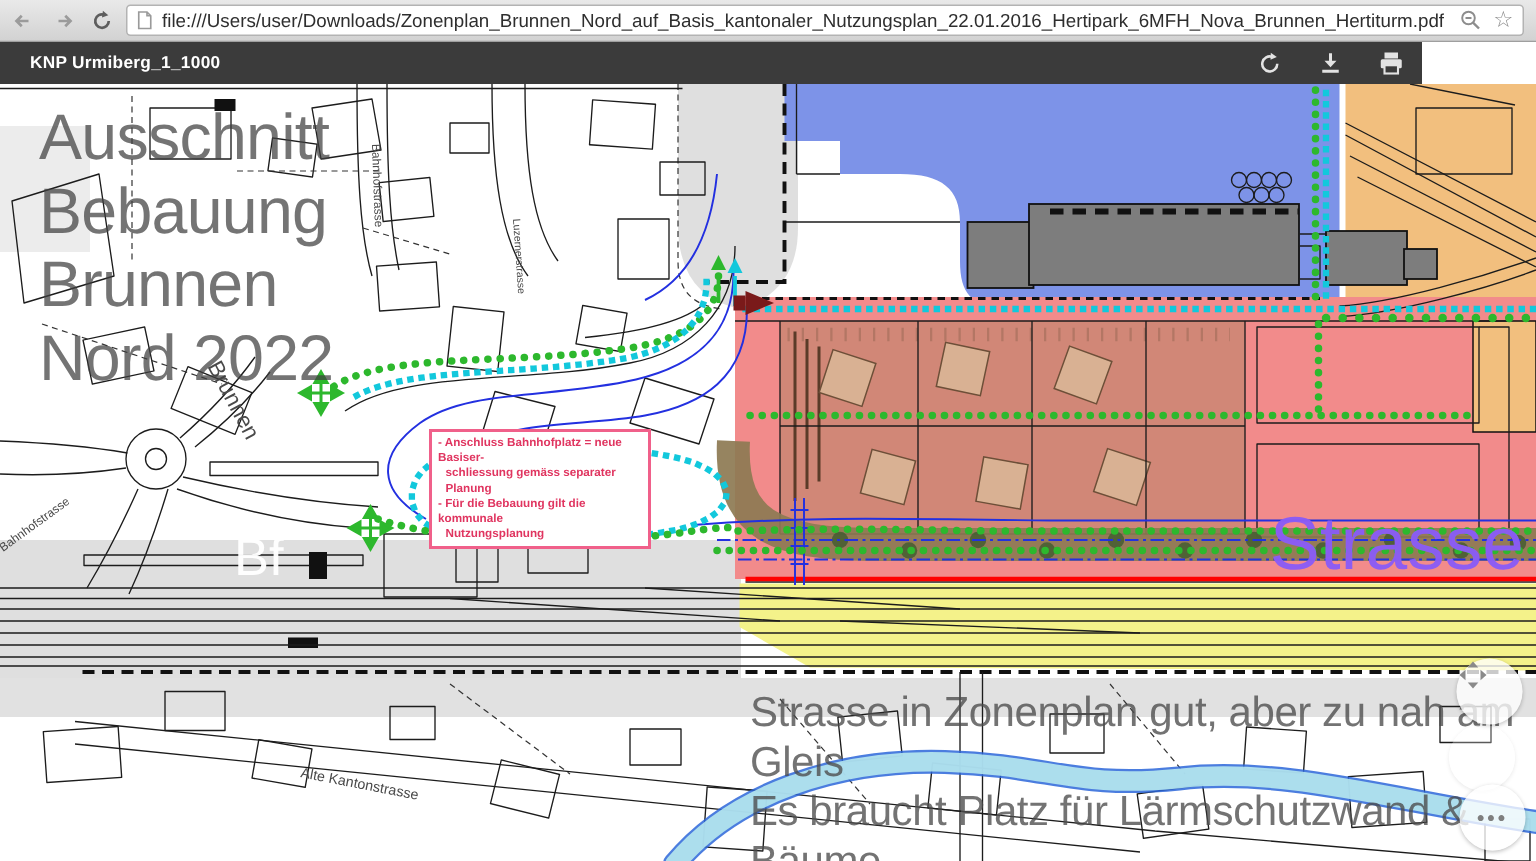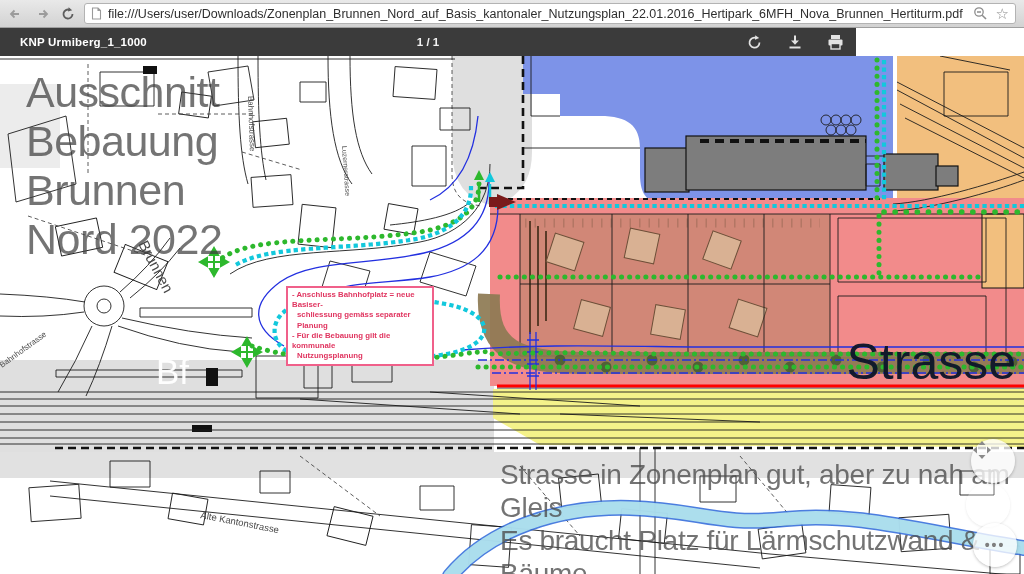--- a/index.html
+++ b/index.html
@@ -20,35 +20,35 @@
     display:flex; align-items:center; padding:0 6px; gap:6px; overflow:hidden;
   }
   .addr .url {
     font-size:12.5px; color:#2e2e2e; white-space:nowrap; overflow:hidden; flex:1;
   }
   .addr .right-icos { display:flex; align-items:center; gap:8px; flex:0 0 auto; }
   .star { font-size:15px; color:#8d8d8d; line-height:1; }
 
   
   .pdf-toolbar {
-    position:absolute; top:28px; left:0; width:856px; height:28px;
+    position:absolute; top:28px; left:0; width:948px; height:28px;
     background:#3b3b3b; display:flex; align-items:center; color:#fff;
   }
   .pdf-title { font-size:11.5px; font-weight:700; margin-left:20px; letter-spacing:.2px; }
   .pdf-pages { position:absolute; left:0; right:0; text-align:center; font-size:11.5px; font-weight:700; color:#f2f2f2; }
   .pdf-icos { position:absolute; right:12px; top:0; height:28px; display:flex; align-items:center; gap:24px; }
 
   
   .viewer { position:absolute; top:56px; left:0; width:1024px; height:518px; background:#fff; overflow:hidden; }
   .viewer svg { position:absolute; top:0; left:0; }
 
   .ov { position:absolute; pointer-events:none; }
   .title-ov { left:26px; top:12px; font-size:43px; line-height:49px; color:#404040; opacity:.72; letter-spacing:-.5px; }
   .bf-ov { left:112px; top:296px; font-size:35px; color:#fff; opacity:.97;margin-left:44px; }
-  .strasse-ov { right:8px; top:277px; font-size:50px; color:#0f172a; opacity:.97; }
+  .strasse-ov { right:8px; top:277px; font-size:50px; color:#8b5cf6; opacity:.97; }
   .bottom-ov { left:500px; top:402px; width:524px; font-size:28px; line-height:33px; color:#4c4c4c; opacity:.78; letter-spacing:-.3px; }
 
   .annot {
     position:absolute; left:286px; top:230px; width:148px;
     background:#fff; border:2px solid #f0608a; padding:2px 3px 3px 4px;
     font-size:7.8px; line-height:10.2px; color:#e03560; font-weight:700;
   }
   .annot .ind { padding-left:5px; }
 
   .fab {
@@ -120,21 +120,20 @@
             <path d="M4,6 H8" stroke="#8d8d8d" stroke-width="1.3"></path>
             <path d="M9.2,9.2 L13,13" stroke="#8d8d8d" stroke-width="1.6"></path>
           </svg>
         <span class="star">☆</span>
       </span>
     </div>
   </div>
 
   <div class="pdf-toolbar">
     <span class="pdf-title">KNP Urmiberg_1_1000</span>
-    <span class="pdf-pages">1 / 1</span>
     <span class="pdf-icos">
       <svg width="17" height="17">
           <path d="M13.5,8.5 A5,5 0 1 1 10.2,3.9" stroke="#e3e3e3" stroke-width="1.7" fill="none"></path>
           <path d="M9.2,1.2 L13.2,4 L9,5.8 Z" fill="#e3e3e3"></path>
         </svg>
       <svg width="16" height="16">
           <path d="M8,1.5 V9" stroke="#e3e3e3" stroke-width="2"></path>
           <path d="M4,6.5 L8,10.8 L12,6.5 Z" fill="#e3e3e3"></path>
           <path d="M2.5,13.5 H13.5" stroke="#e3e3e3" stroke-width="2"></path>
         </svg>

